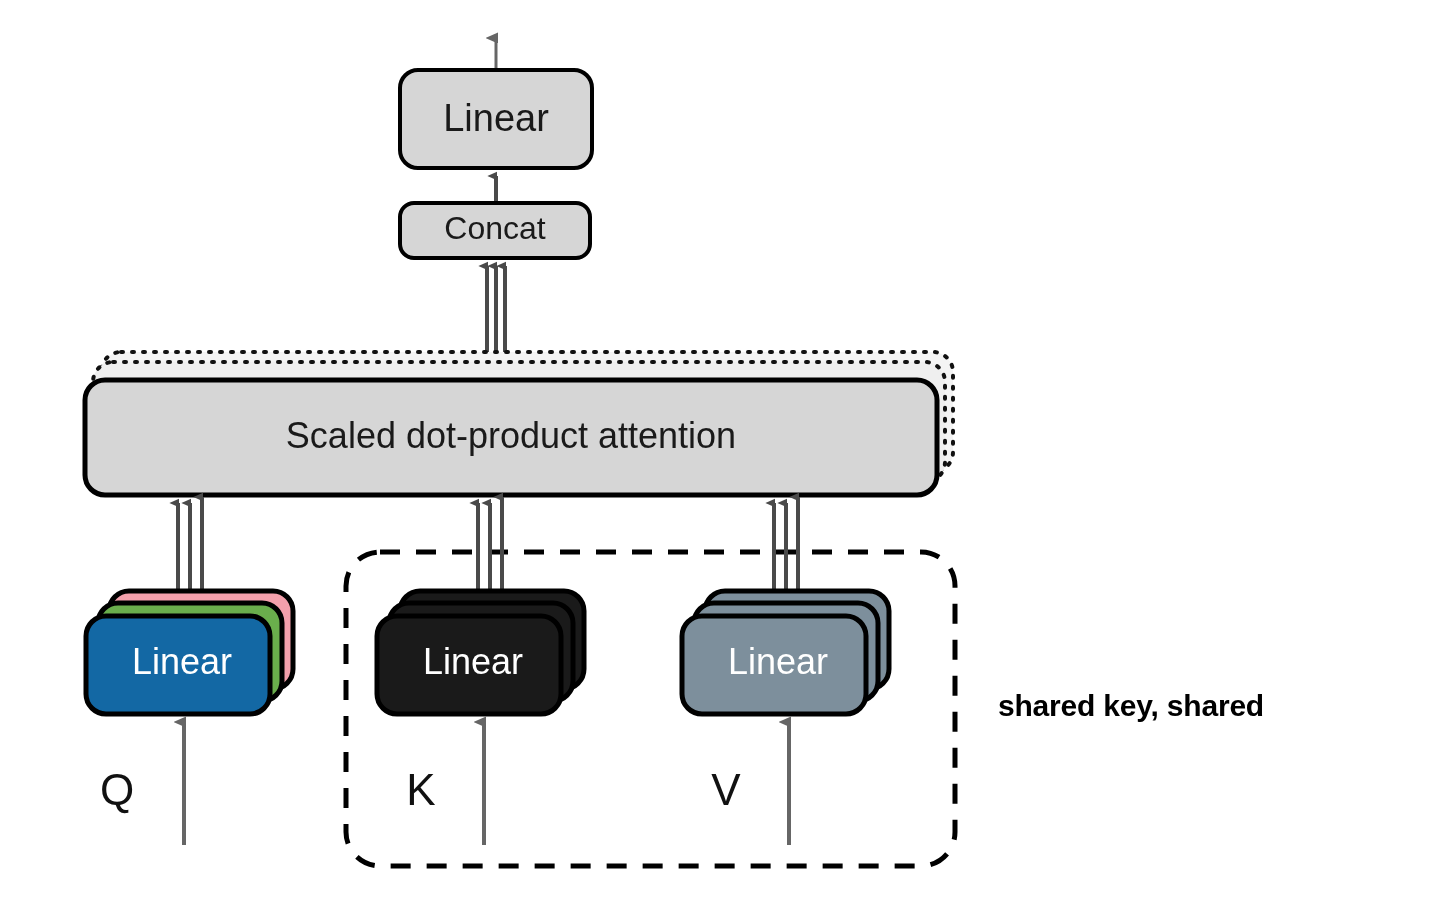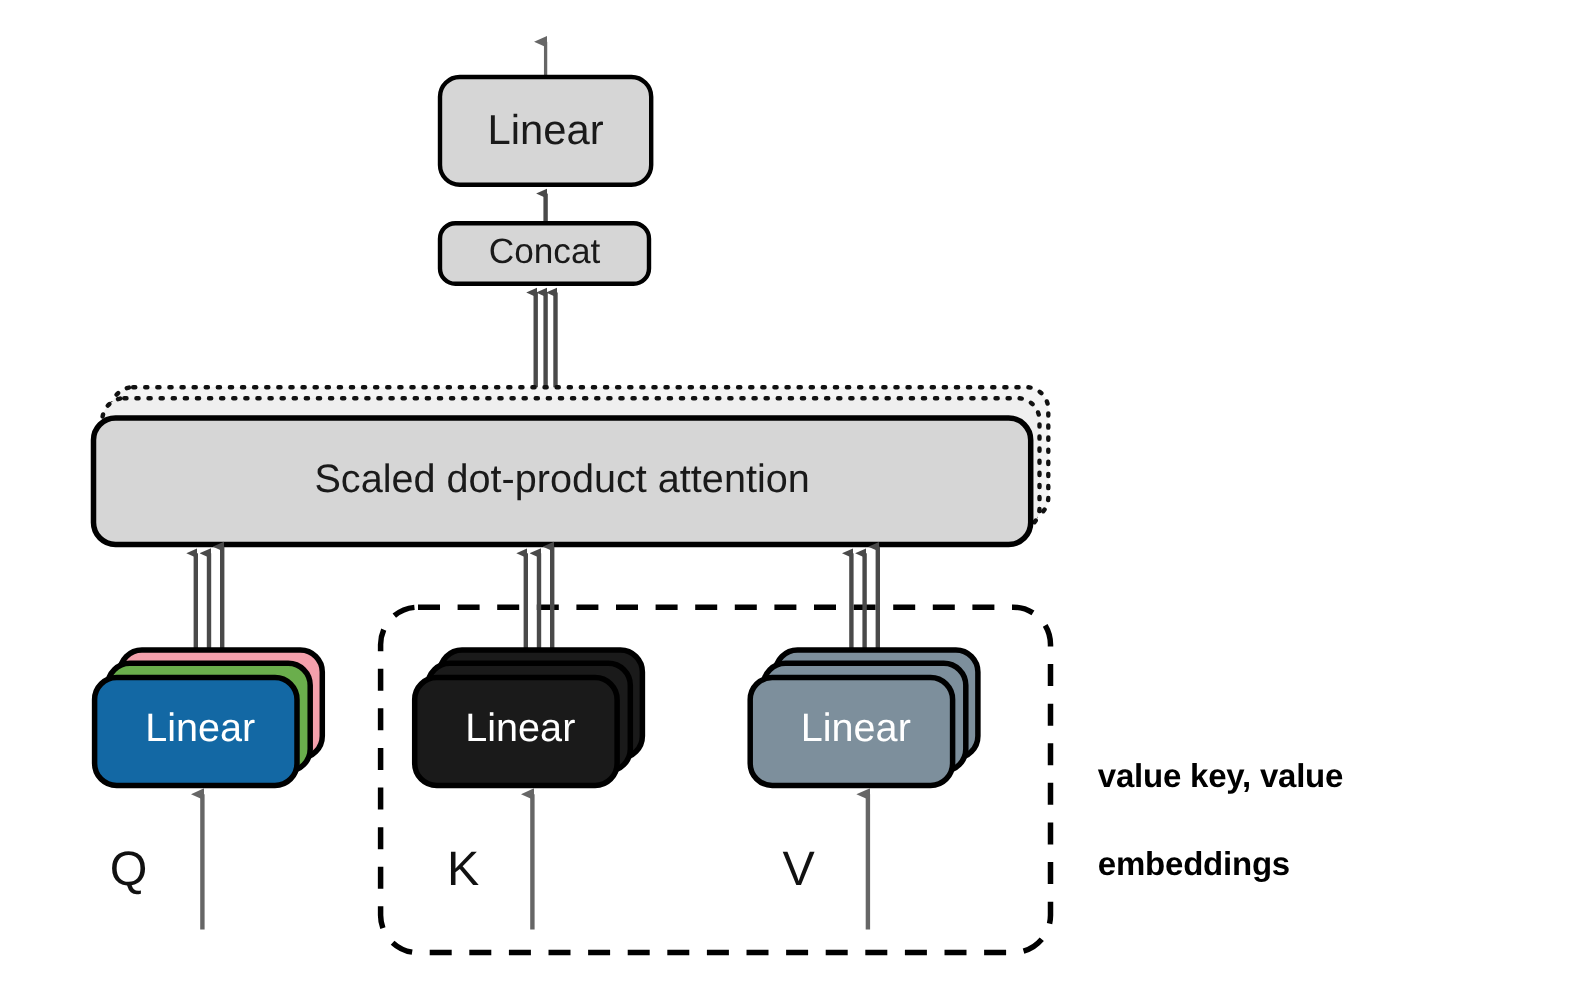--- a/index.html
+++ b/index.html
@@ -144,17 +144,16 @@
       <rect x="705" y="591" width="184" height="98" rx="20" ry="20" fill="#7D8F9C" stroke="#000000" stroke-width="5"></rect>
       <rect x="694" y="603" width="184" height="98" rx="20" ry="20" fill="#7D8F9C" stroke="#000000" stroke-width="5"></rect>
       <rect x="682" y="616" width="184" height="98" rx="20" ry="20" fill="#7D8F9C" stroke="#000000" stroke-width="5"></rect>
       <text class="box-label" x="778" y="664" font-size="36" fill="#FFFFFF">Linear</text>
       <line x1="789" y1="845" x2="789" y2="722" stroke="#666666" stroke-width="4" marker-end="url(#arrowInput)"></line>
       <text class="qkv-label" x="726" y="793">V</text>
     </g>
   </svg>
 
   <div class="caption" style="left:998px; top:646px; width:420px;">
-    <div>value key, value</div>
-    <div>embeddings</div>
+    <div>shared key, shared</div>
   </div>
 
 </div>
 
 </body></html>

